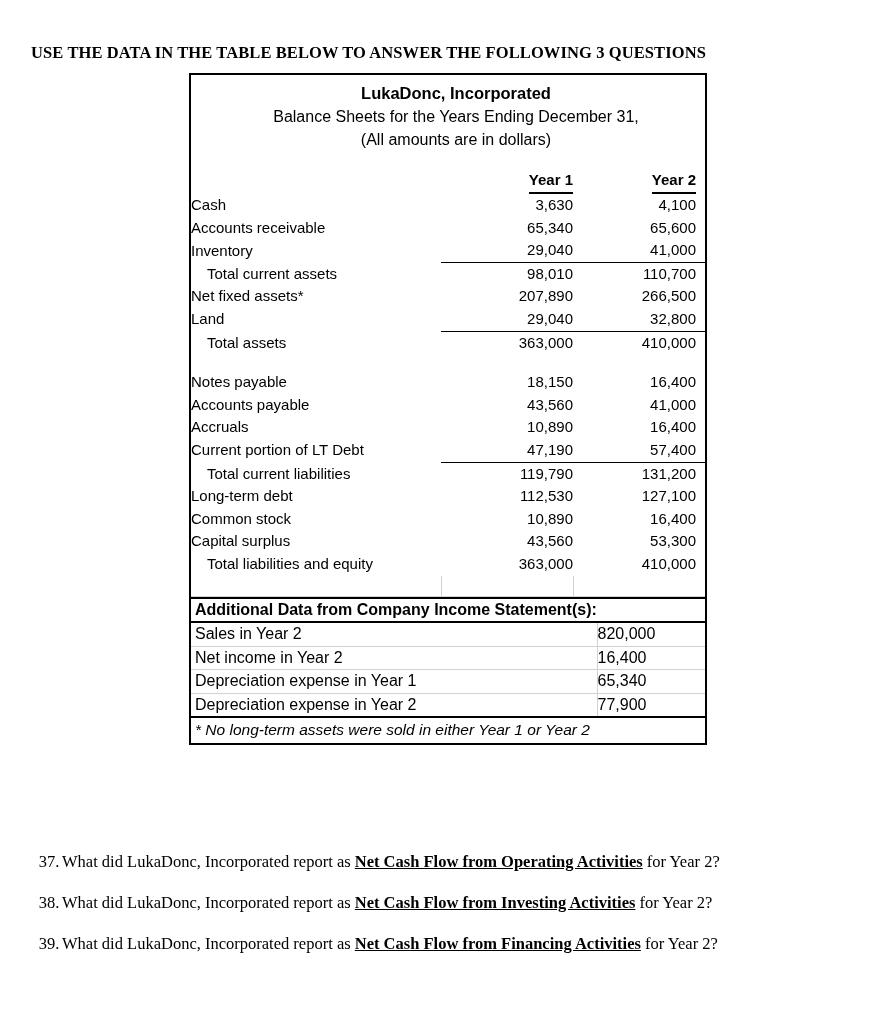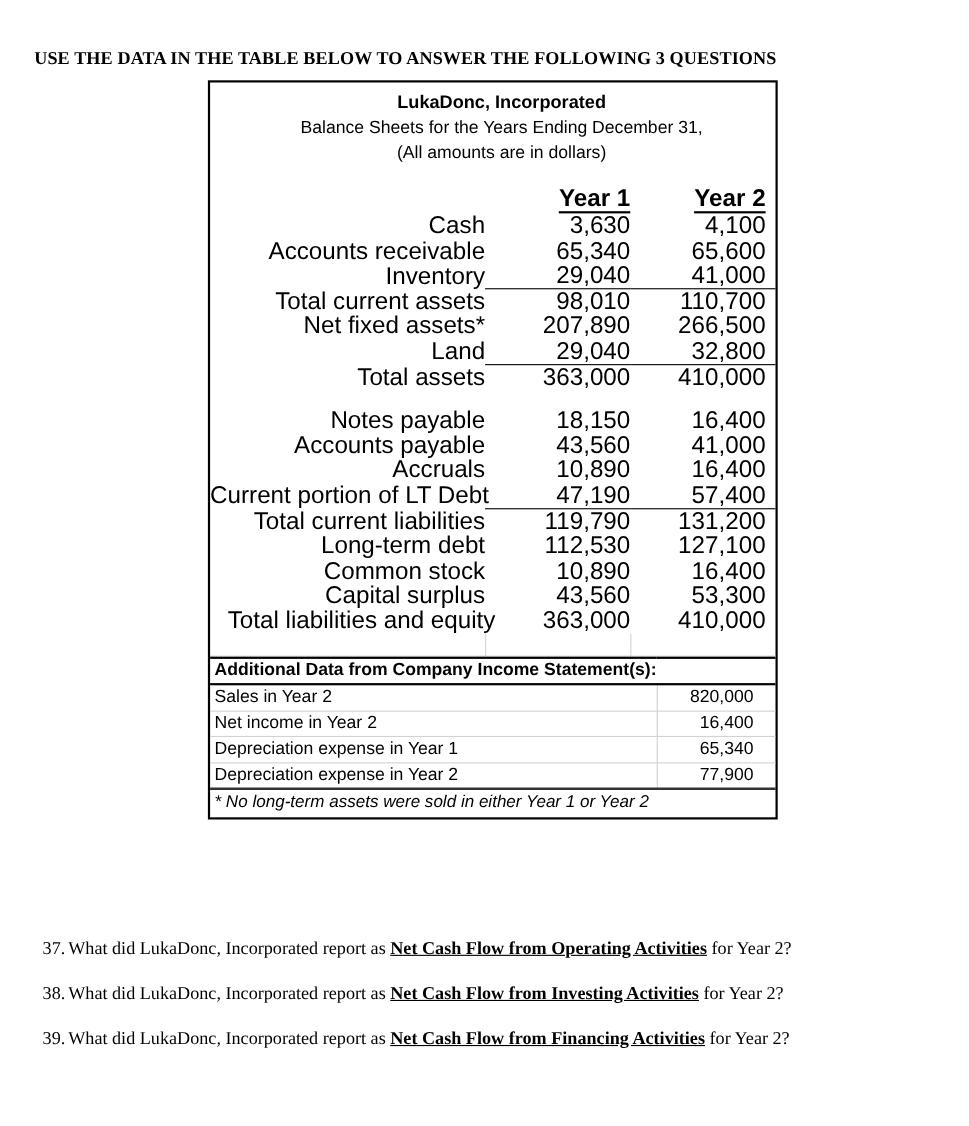--- a/index.html
+++ b/index.html
@@ -53,36 +53,36 @@
   }
   .sheet-sub {
     font-size: 16px;
     font-weight: normal;
     line-height: 23px;
   }
 
   table.bs {
     width: 100%;
     border-collapse: collapse;
-    font-size: 22px;
+    font-size: 15px;
     table-layout: fixed;
   }
   table.bs td {
     padding: 0;
     vertical-align: bottom;
     line-height: 22.6px;
     height: 22.6px;
     white-space: nowrap;
   }
 
   col.c-label { width: 250px; }
   col.c-y1    { width: 132px; }
   col.c-y2    { width: 132px; }
 
-  td.label      { padding-left: 4px;  text-align: right; }
+  td.label      { padding-left: 4px;  text-align: left; }
   td.label.ind  { padding-left: 16px; }
   td.num        { text-align: right; padding-right: 12px; }
   td.num.y2     { padding-right: 9px; }
 
   
   tr.head td.num {
     font-weight: bold;
   }
   tr.head td.num span.hdr {
     border-bottom: 2px solid #000000;
@@ -129,22 +129,22 @@
     padding-left: 4px;
     border-bottom: 2px solid #000000;
     border-top: 2px solid #000000;
   }
   .addl tr.addl-row td.k {
     padding-left: 4px;
     border-bottom: 1px solid #d2d2d2;
     border-right: 1px solid #d2d2d2;
   }
   .addl tr.addl-row td.v {
-    text-align: right;
-    padding-right: 20px;
+    text-align: left;
+    padding-right: 9px;
     border-bottom: 1px solid #d2d2d2;
   }
   .addl tr.addl-row.last td.k,
   .addl tr.addl-row.last td.v {
     border-bottom: 1.6px solid #000000;
   }
 
   .footnote {
     font-style: italic;
     font-size: 15.5px;

